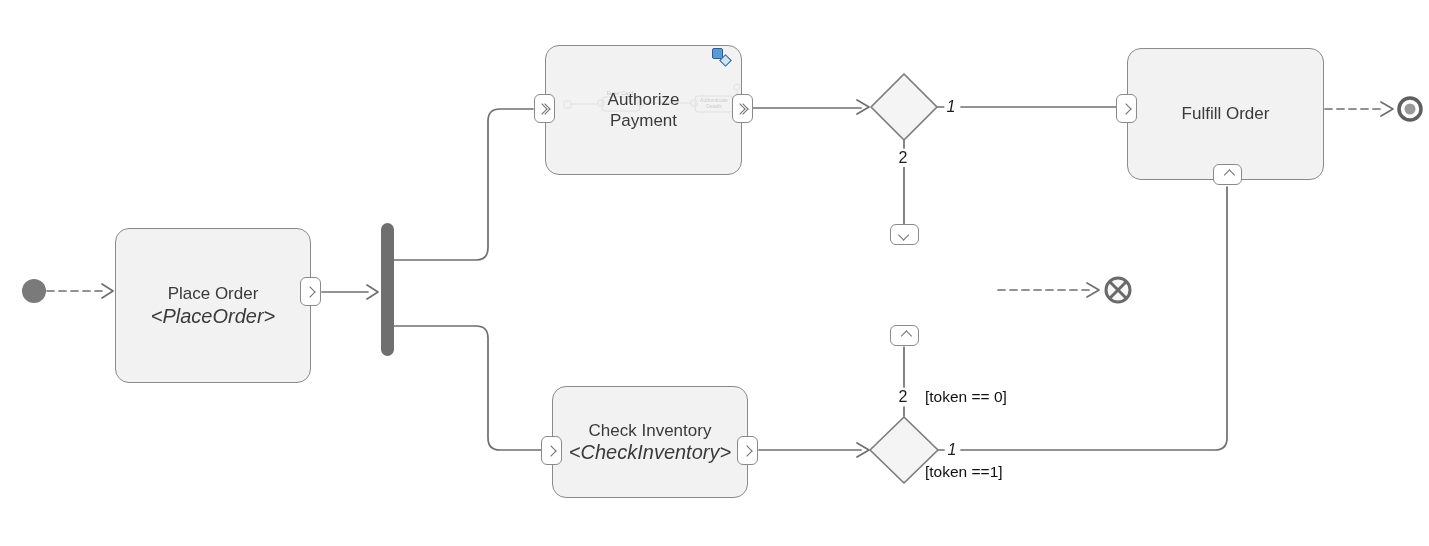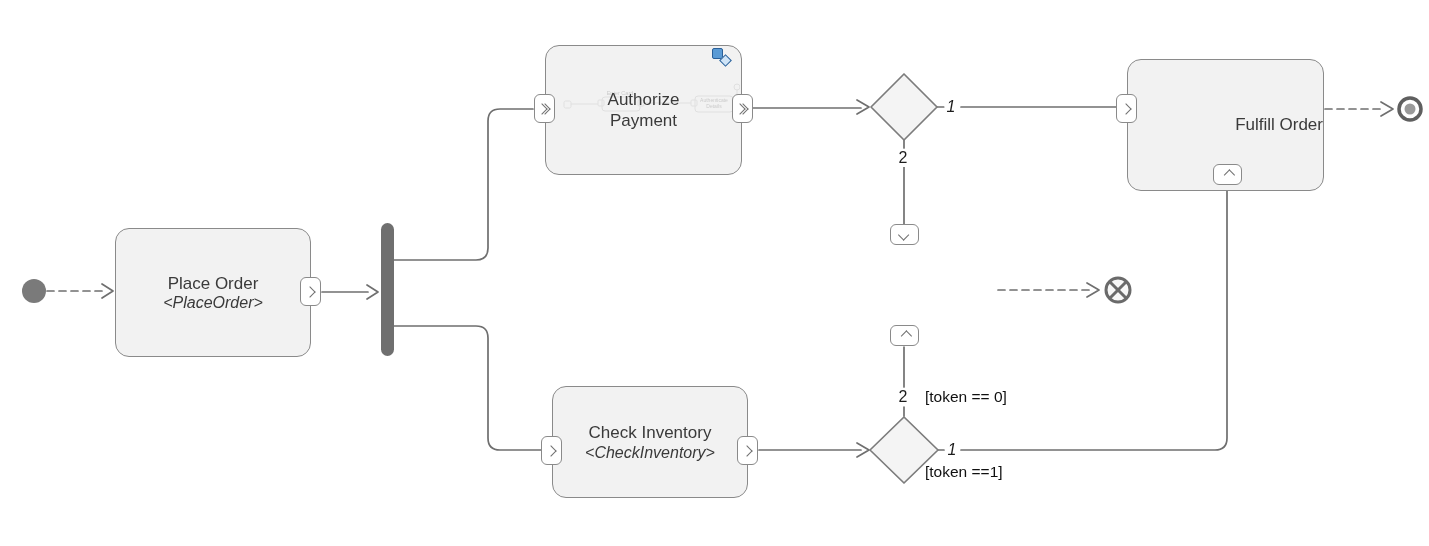--- a/index.html
+++ b/index.html
@@ -8,21 +8,21 @@
     font-family:"Liberation Sans",sans-serif;overflow:hidden;
   }
   svg.wires{position:absolute;left:0;top:0;}
   .node{
     position:absolute;box-sizing:border-box;
     background:#f2f2f2;border:1.5px solid #8a8a8a;border-radius:14px;
     display:flex;flex-direction:column;align-items:center;justify-content:center;
     color:#3a3a3a;z-index:2;
   }
   .node .title{font-size:17px;line-height:1.25;text-align:center;position:relative;z-index:2;}
-  .node .stereo{font-size:16px;font-style:italic;position:relative;z-index:2;text-align:right;}
+  .node .stereo{font-size:20px;font-style:italic;position:relative;z-index:2;text-align:right;}
   .ghost{position:absolute;left:0;top:0;z-index:1;opacity:.75;}
   .port{
     position:absolute;box-sizing:border-box;background:#ffffff;
     border:1.5px solid #8a8a8a;border-radius:6px;
     display:flex;align-items:center;justify-content:center;z-index:3;
   }
   .port.v{width:21px;height:29px;}
   .port.h{width:29px;height:21px;}
   .chev{width:8px;height:8px;border-top:1.8px solid #6f6f6f;border-right:1.8px solid #6f6f6f;box-sizing:border-box;flex:none;}
   .chev.r{transform:rotate(45deg);margin-left:-2px;}
@@ -121,21 +121,21 @@
       <circle cx="1410" cy="109" r="5.5" fill="#9a9a9a"></circle>
     </g>
 
     <g stroke="#6a6a6a" stroke-width="3" stroke-linecap="round">
       <circle cx="1118" cy="290" r="12" fill="#f7f7f7"></circle>
       <path d="M1110 282 L1126 298" fill="none"></path>
       <path d="M1126 282 L1110 298" fill="none"></path>
     </g>
   </svg>
 
-  <div class="node" style="left:115px;top:228px;width:196px;height:129px;">
+  <div class="node" style="left:115px;top:228px;width:196px;height:155px;">
     <div class="title">Place Order</div>
     <div class="stereo">&lt;PlaceOrder&gt;</div>
   </div>
 
   <div class="node" style="left:545px;top:45px;width:197px;height:130px;">
 
     <svg class="ghost" width="194" height="127" viewBox="0 0 194 127">
       <g fill="none" stroke="#dadada" stroke-width="1">
         <rect x="18" y="55" width="7" height="7" rx="1.5"></rect>
         <path d="M25 58 H52"></path>
@@ -159,21 +159,21 @@
     <span class="sq"></span>
     <span class="dia"></span>
   </div>
 
   <div class="node" style="left:552px;top:386px;width:196px;height:112px;">
     <div class="title">Check Inventory</div>
     <div class="stereo">&lt;CheckInventory&gt;</div>
   </div>
 
 
-  <div class="node" style="left:1127px;top:59px;width:197px;height:132px;align-items:flex-end;">
+  <div class="node" style="left:1127px;top:48px;width:197px;height:132px;">
     <div class="title">Fulfill Order</div>
   </div>
 
   <div class="port v" style="left:300px;top:277px;">
     <span class="chev r"></span>
   </div>
 
   <div class="port v" style="left:534px;top:94px;">
     <span class="chev r"></span>
     <span class="chev r2"></span>

